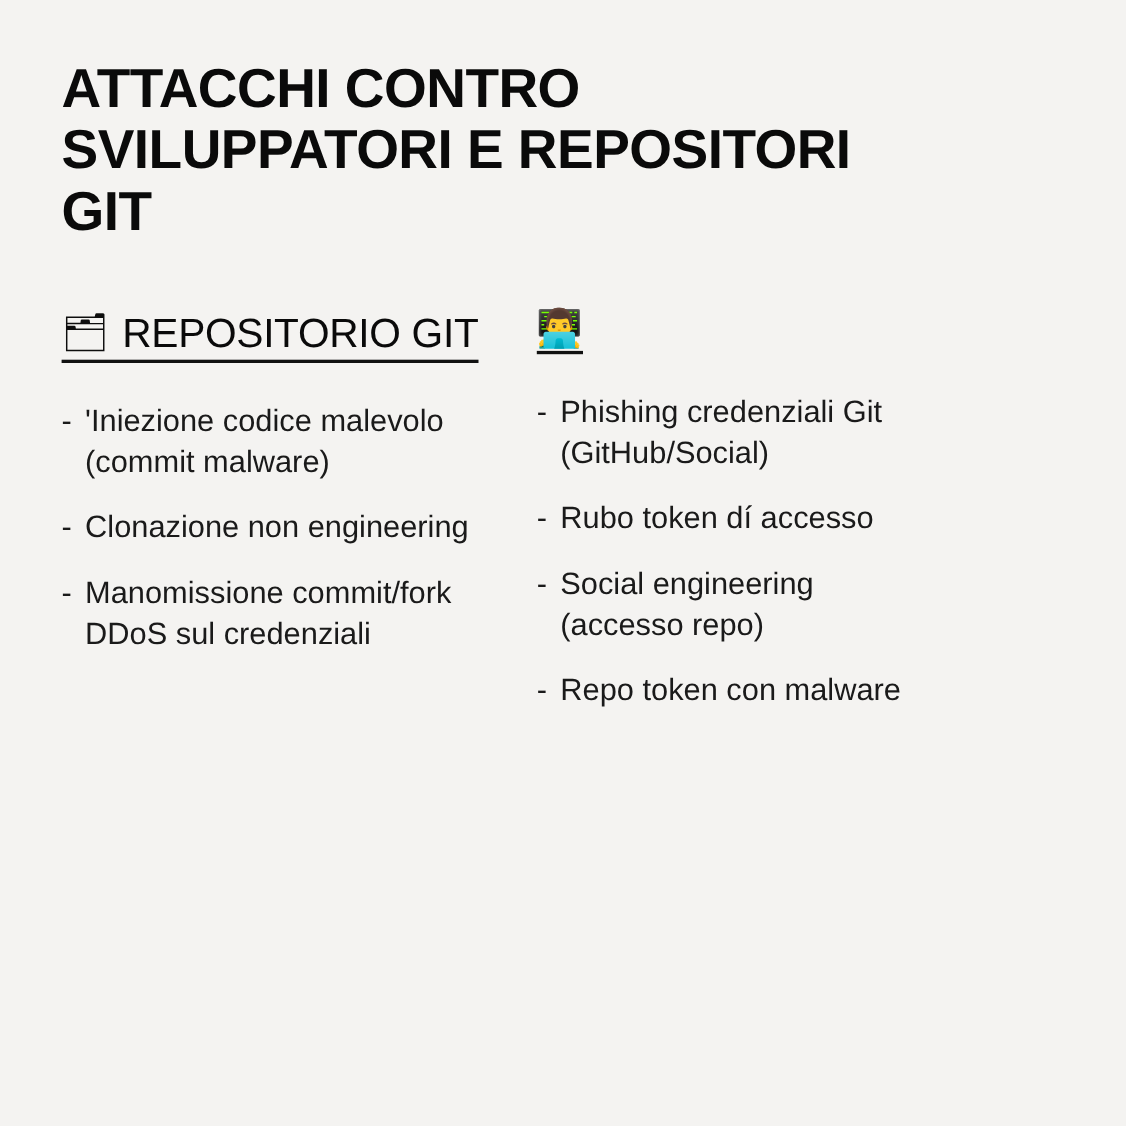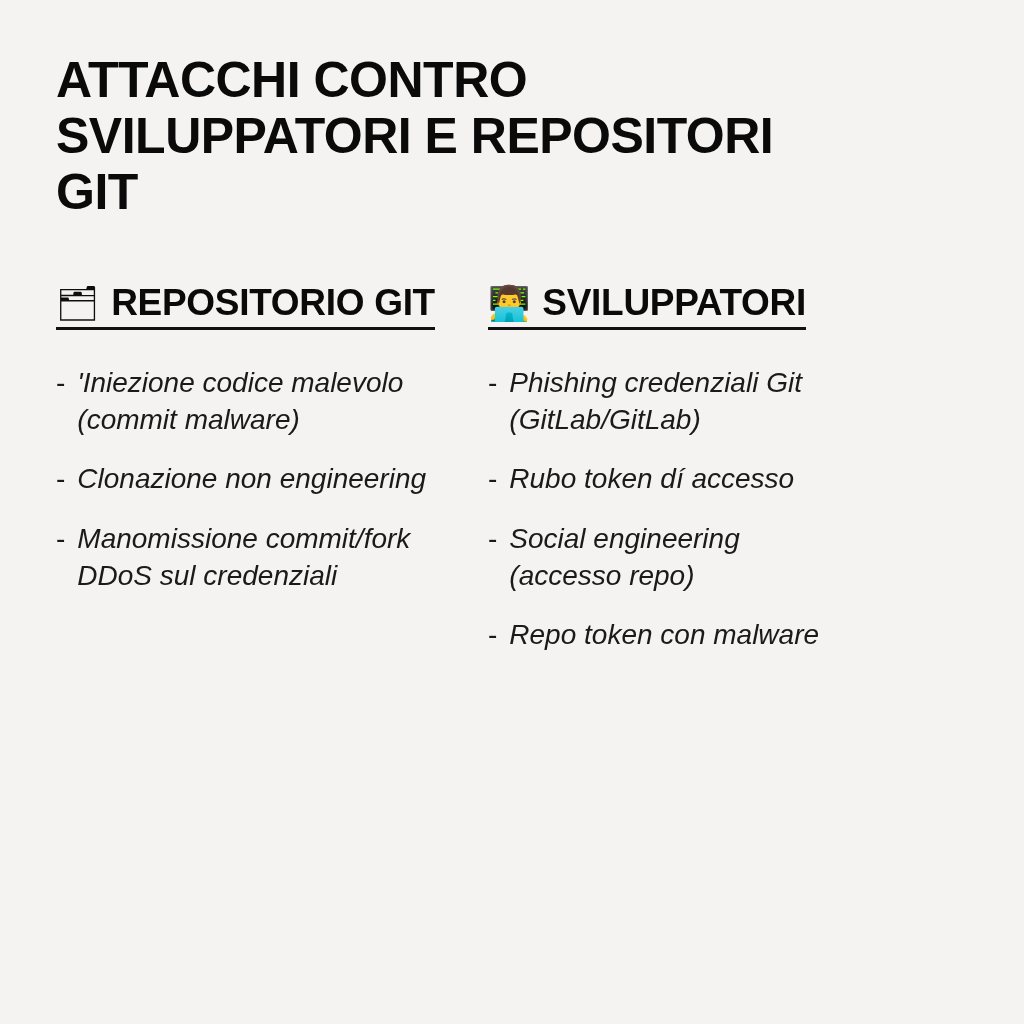--- a/index.html
+++ b/index.html
@@ -51,21 +51,21 @@
     border-bottom: 3px solid #111;
     padding-bottom: 3px;
   }
   .col-icon {
     font-size: 34px;
     line-height: 1;
     display: inline-block;
   }
   .col-title {
     font-size: 37px;
-    font-weight: 700;
+    font-weight: 400;
     letter-spacing: -0.3px;
     color: #0a0a0a;
     white-space: nowrap;
   }
   ul.bullets {
     list-style: none;
     margin: 0;
     padding: 0;
   }
   ul.bullets li {
@@ -76,21 +76,20 @@
     margin-bottom: 22px;
     color: #1a1a1a;
   }
   ul.bullets li .dash {
     flex: 0 0 auto;
     color: #1a1a1a;
   }
   ul.bullets li .txt {
     flex: 1 1 auto;
     white-space: pre-line;
-    font-style: italic;
   }
 </style>
 </head>
 <body style="background: rgb(244, 243, 241); color: rgb(13, 13, 13);">
 
 <div class="slide">
 
   <h1 class="title">ATTACCHI CONTRO SVILUPPATORI E REPOSITORI GIT</h1>
 
   <div class="columns">
@@ -117,28 +116,27 @@
           <span class="txt">Manomissione commit/fork
 DDoS sul credenziali</span>
         </li>
       </ul>
     </div>
 
     <div class="column">
       <div class="col-head">
         <span class="head-inner">
           <span class="col-icon">👨‍💻</span>
-          <span class="col-title">SVILUPPATORI</span>
         </span>
       </div>
       <ul class="bullets">
         <li>
           <span class="dash">-</span>
           <span class="txt">Phishing credenziali Git
-(GitLab/GitLab)</span>
+(GitHub/Social)</span>
         </li>
         <li>
           <span class="dash">-</span>
           <span class="txt">Rubo token dí accesso</span>
         </li>
         <li>
           <span class="dash">-</span>
           <span class="txt">Social engineering
 (accesso repo)</span>
         </li>

